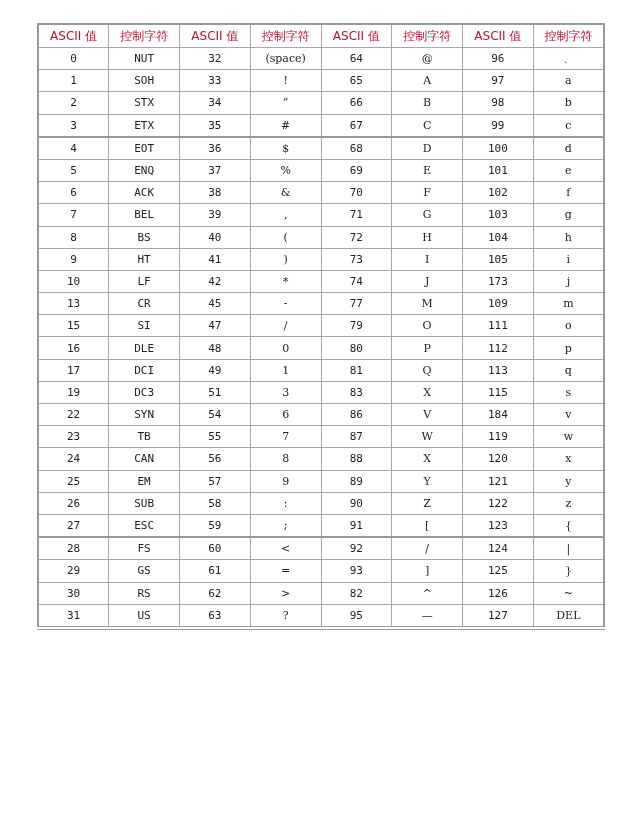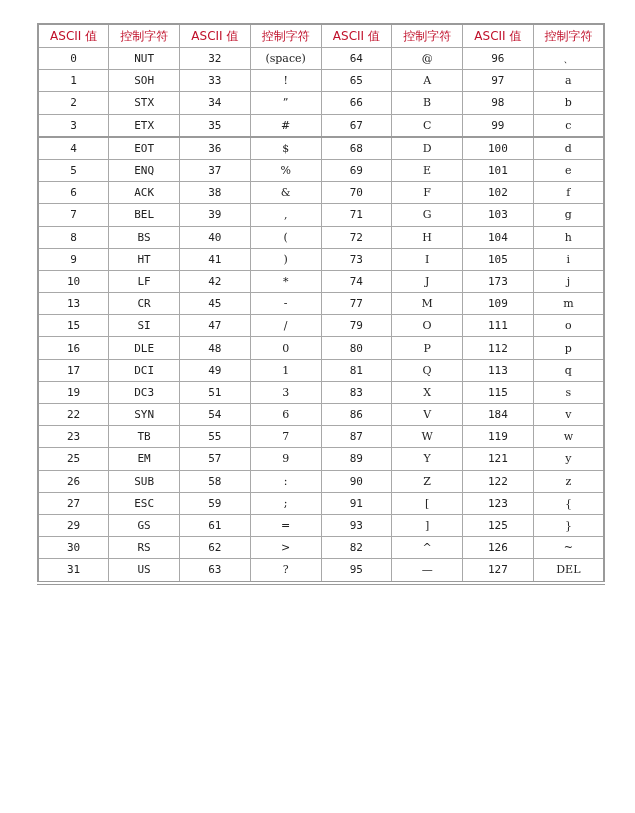--- a/index.html
+++ b/index.html
@@ -239,20 +239,30 @@
           <td>23</td>
           <td>TB</td>
           <td>55</td>
           <td class="sym">7</td>
           <td>87</td>
           <td class="sym">W</td>
           <td>119</td>
           <td class="sym">w</td>
         </tr>
         <tr>
+          <td>24</td>
+          <td>CAN</td>
+          <td>56</td>
+          <td class="sym">8</td>
+          <td>88</td>
+          <td class="sym">X</td>
+          <td>120</td>
+          <td class="sym">x</td>
+        </tr>
+        <tr>
           <td>25</td>
           <td>EM</td>
           <td>57</td>
           <td class="sym">9</td>
           <td>89</td>
           <td class="sym">Y</td>
           <td>121</td>
           <td class="sym">y</td>
         </tr>
         <tr>
@@ -268,20 +278,30 @@
         <tr>
           <td>27</td>
           <td>ESC</td>
           <td>59</td>
           <td class="sym">;</td>
           <td>91</td>
           <td class="sym">[</td>
           <td>123</td>
           <td class="sym">{</td>
         </tr>
+        <tr class="thick">
+          <td>28</td>
+          <td>FS</td>
+          <td>60</td>
+          <td class="sym">&lt;</td>
+          <td>92</td>
+          <td class="sym">/</td>
+          <td>124</td>
+          <td class="sym">|</td>
+        </tr>
         <tr>
           <td>29</td>
           <td>GS</td>
           <td>61</td>
           <td class="sym">=</td>
           <td>93</td>
           <td class="sym">]</td>
           <td>125</td>
           <td class="sym">}</td>
         </tr>

